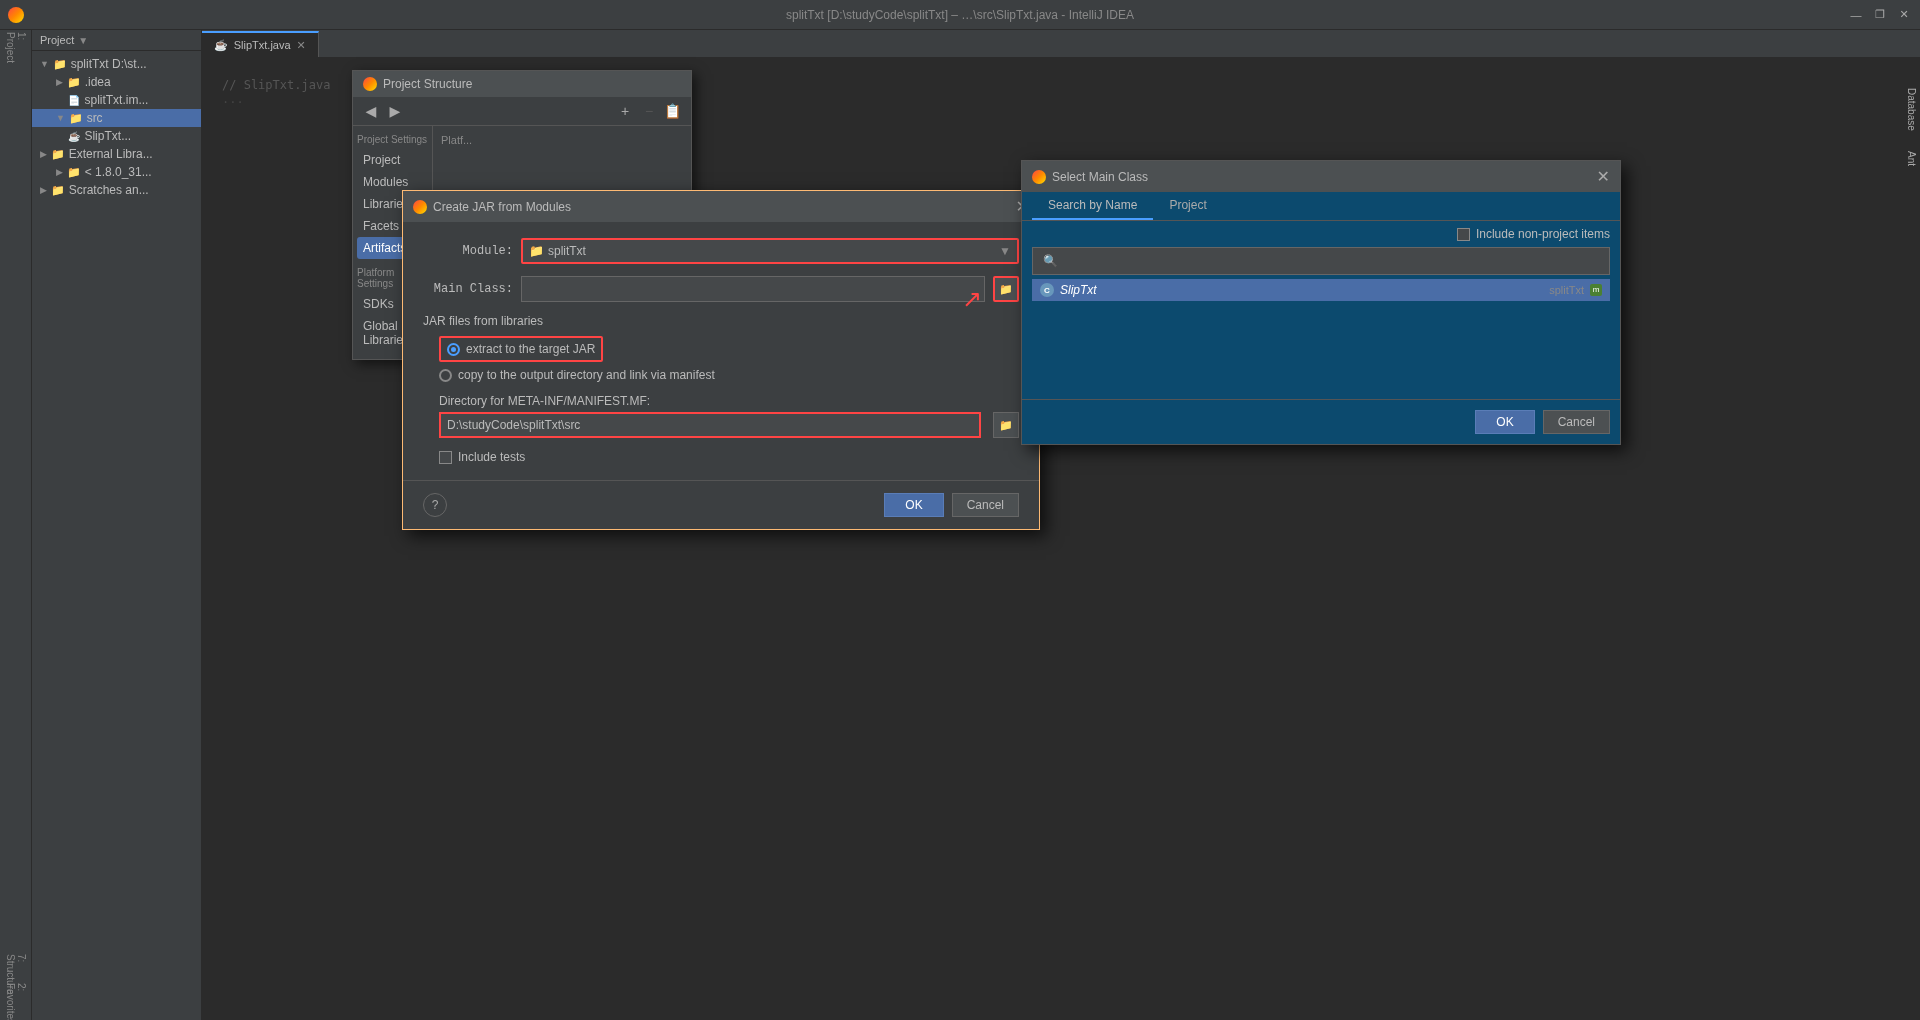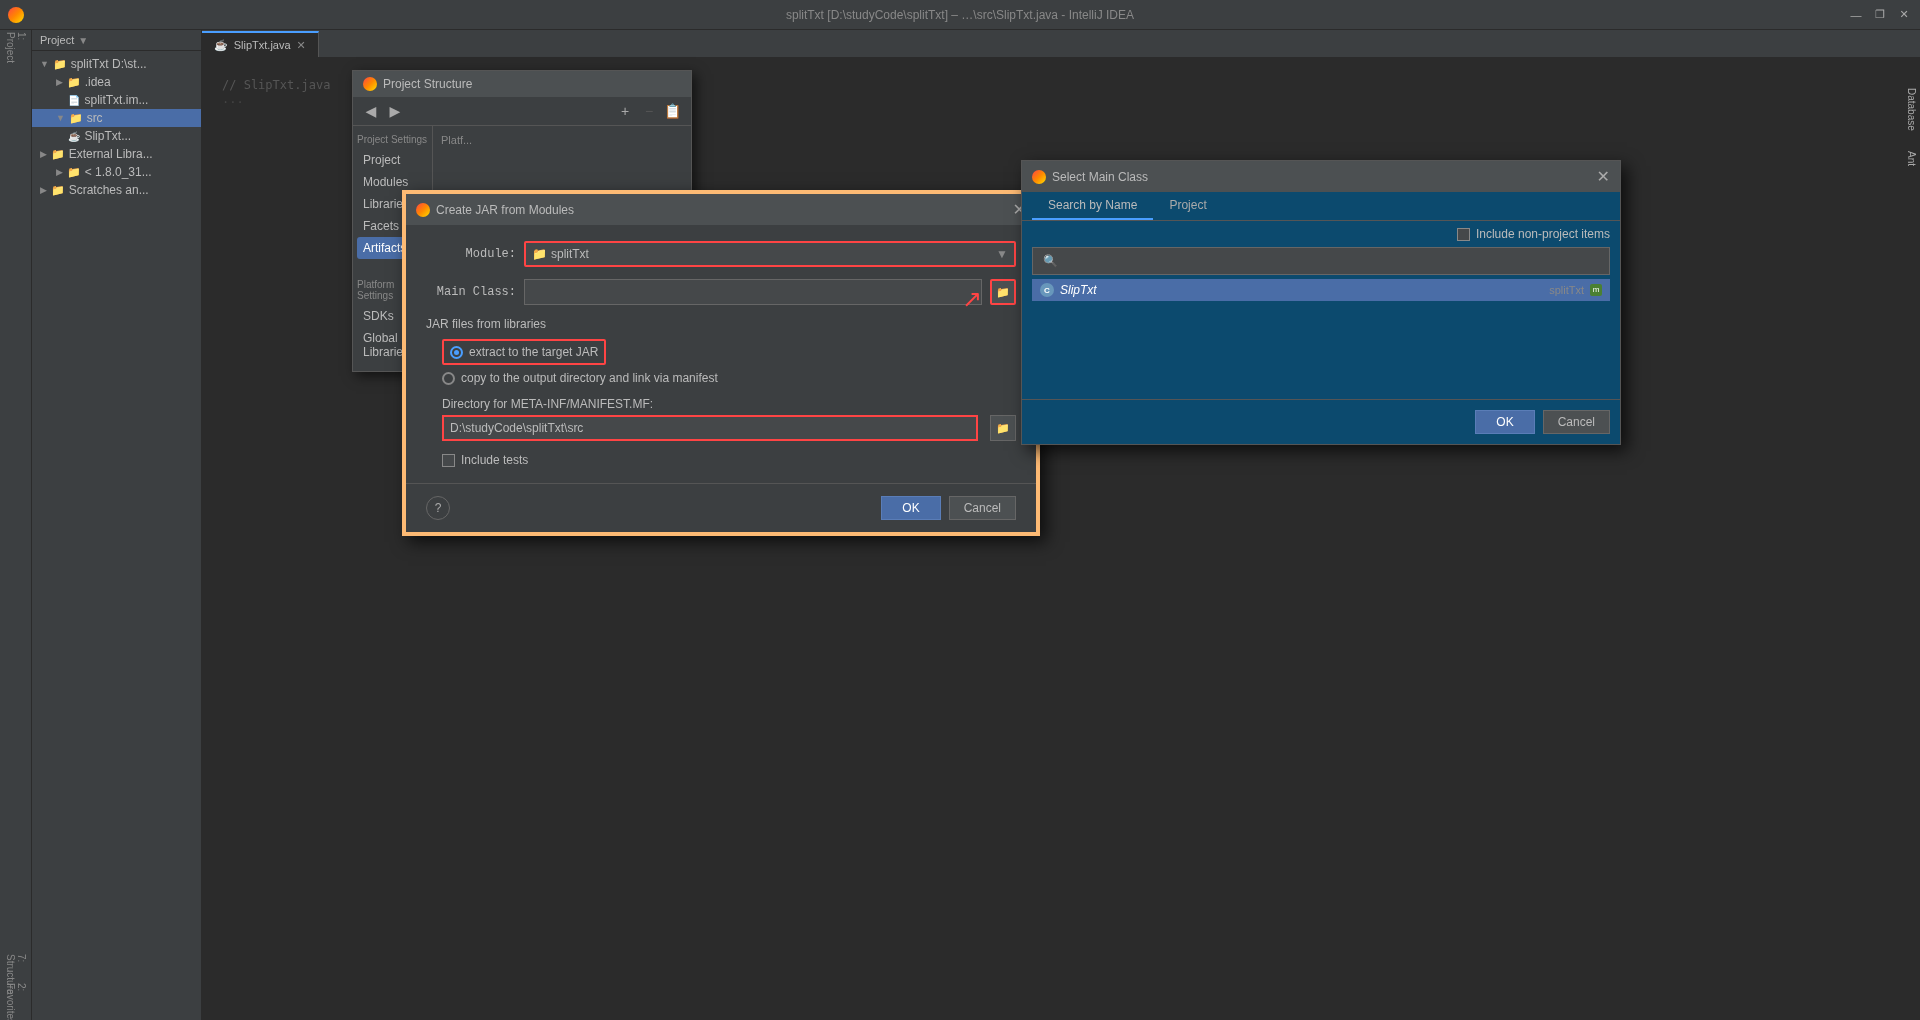--- a/index.html
+++ b/index.html
@@ -203,21 +203,21 @@
       margin-bottom: 0;
     }
 
     
     .jar-dialog {
       position: absolute;
       top: 160px;
       left: 200px;
       width: 638px;
       background: #3c3f41;
-      border: 4px solid #fdba74;
+      border: 1px solid #fdba74;
       box-shadow: 6px 6px 16px rgba(0,0,0,0.7);
       z-index: 300;
     }
     .dialog-title-bar {
       background: #4c5052;
       padding: 6px 10px;
       display: flex;
       align-items: center;
       gap: 6px;
       font-size: 12px;
@@ -688,21 +688,21 @@
         <div class="ps-toolbar-btn">📋</div>
       </div>
       <div class="ps-dialog-content">
         <div class="ps-sidebar">
           <div style="font-size:10px; color:#888; margin-bottom:4px;">Project Settings</div>
           <div class="ps-sidebar-item">Project</div>
           <div class="ps-sidebar-item">Modules</div>
           <div class="ps-sidebar-item">Libraries</div>
           <div class="ps-sidebar-item">Facets</div>
           <div class="ps-sidebar-item active">Artifacts</div>
-          <div style="font-size:10px; color:#888; margin-top:20px; margin-bottom:4px;">Platform Settings</div>
+          <div style="font-size:10px; color:#888; margin-top:8px; margin-bottom:4px;">Platform Settings</div>
           <div class="ps-sidebar-item">SDKs</div>
           <div class="ps-sidebar-item">Global Libraries</div>
         </div>
         <div class="ps-main">
           <div class="ps-section-label">Platf...</div>
         </div>
       </div>
     </div>
 
     <div class="jar-dialog">

